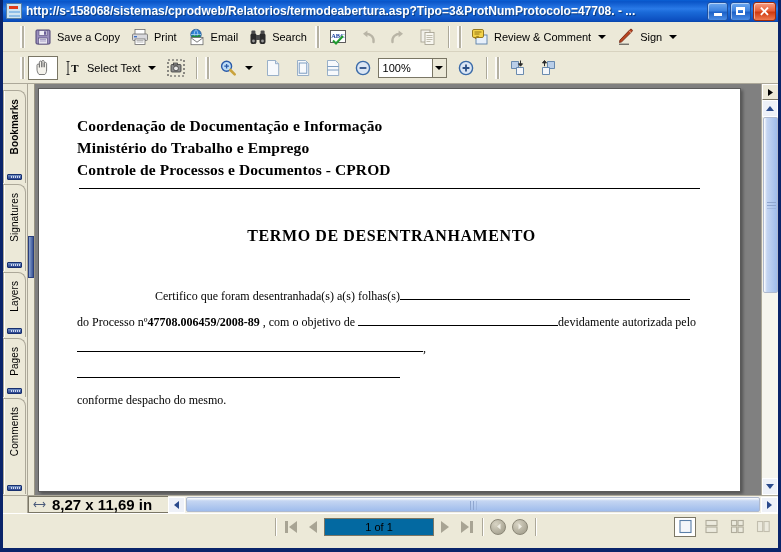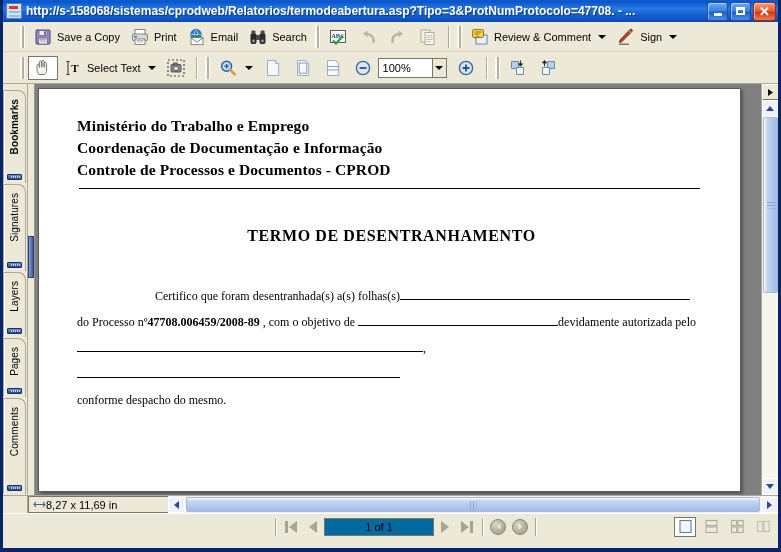--- a/index.html
+++ b/index.html
@@ -266,26 +266,26 @@
     height: 18px; display: flex; align-items: stretch;
     background: #ece9d8;
     border-top: 1px solid #aca899;
   }
   .ds-left {
     width: 25px; background: #ece9d8; flex: 0 0 auto;
     border-right: 1px solid #aca899;
   }
   .ds-size {
     width: 140px; flex: 0 0 auto;
-    display: flex; align-items: center; 
+    display: flex; align-items: center; gap: 6px;
     padding-left: 4px;
     border: 1px solid #7a7665;
     border-right: none;
     background: #ece9d8;
-    font-size: 11px; color: #000;
+    font-size: 15px; color: #000; font-weight: bold;
   }
   .resize-ico { width: 13px; height: 13px; position: relative; flex:0 0 auto;}
   .hbar { flex: 1 1 auto; display: flex; align-items: center; background:#f2f0e6; }
   .hb-arrow {
     width: 17px; height: 16px; flex:0 0 auto;
     background:#eef1f8; border:1px solid #fff;
     display:flex;align-items:center;justify-content:center;
   }
   .hb-thumb {
     flex: 1 1 auto; height: 15px; margin: 0 1px;
@@ -583,22 +583,22 @@
       </div>
     </div>
 
     <div class="splitter">
       <i class="thumb"></i>
     </div>
 
     <div class="viewport">
       <div class="page">
         <div class="doc">
+          <div class="hdr">Coordenação de Documentação e Informação</div>
           <div class="hdr">Ministério do Trabalho e Emprego</div>
-          <div class="hdr">Coordenação de Documentação e Informação</div>
           <div class="hdr">Controle de Processos e Documentos - CPROD</div>
           <div class="rule"></div>
 
           <div class="doc-title">TERMO DE DESENTRANHAMENTO</div>
 
           <div class="para">
             <span class="indent"></span><span>Certifico que foram desentranhada(s) a(s) folhas(s)</span><span class="fill f1"></span><br>
             <span>do Processo nº</span><span class="bold">47708.006459/2008-89</span> <span>, com o objetivo de</span> <span class="fill f2"></span><span>devidamente autorizada pelo</span><br>
             <span class="fill f3"></span><span>,</span><span class="fill f4"></span><br>
             <span>conforme despacho do mesmo.</span>

